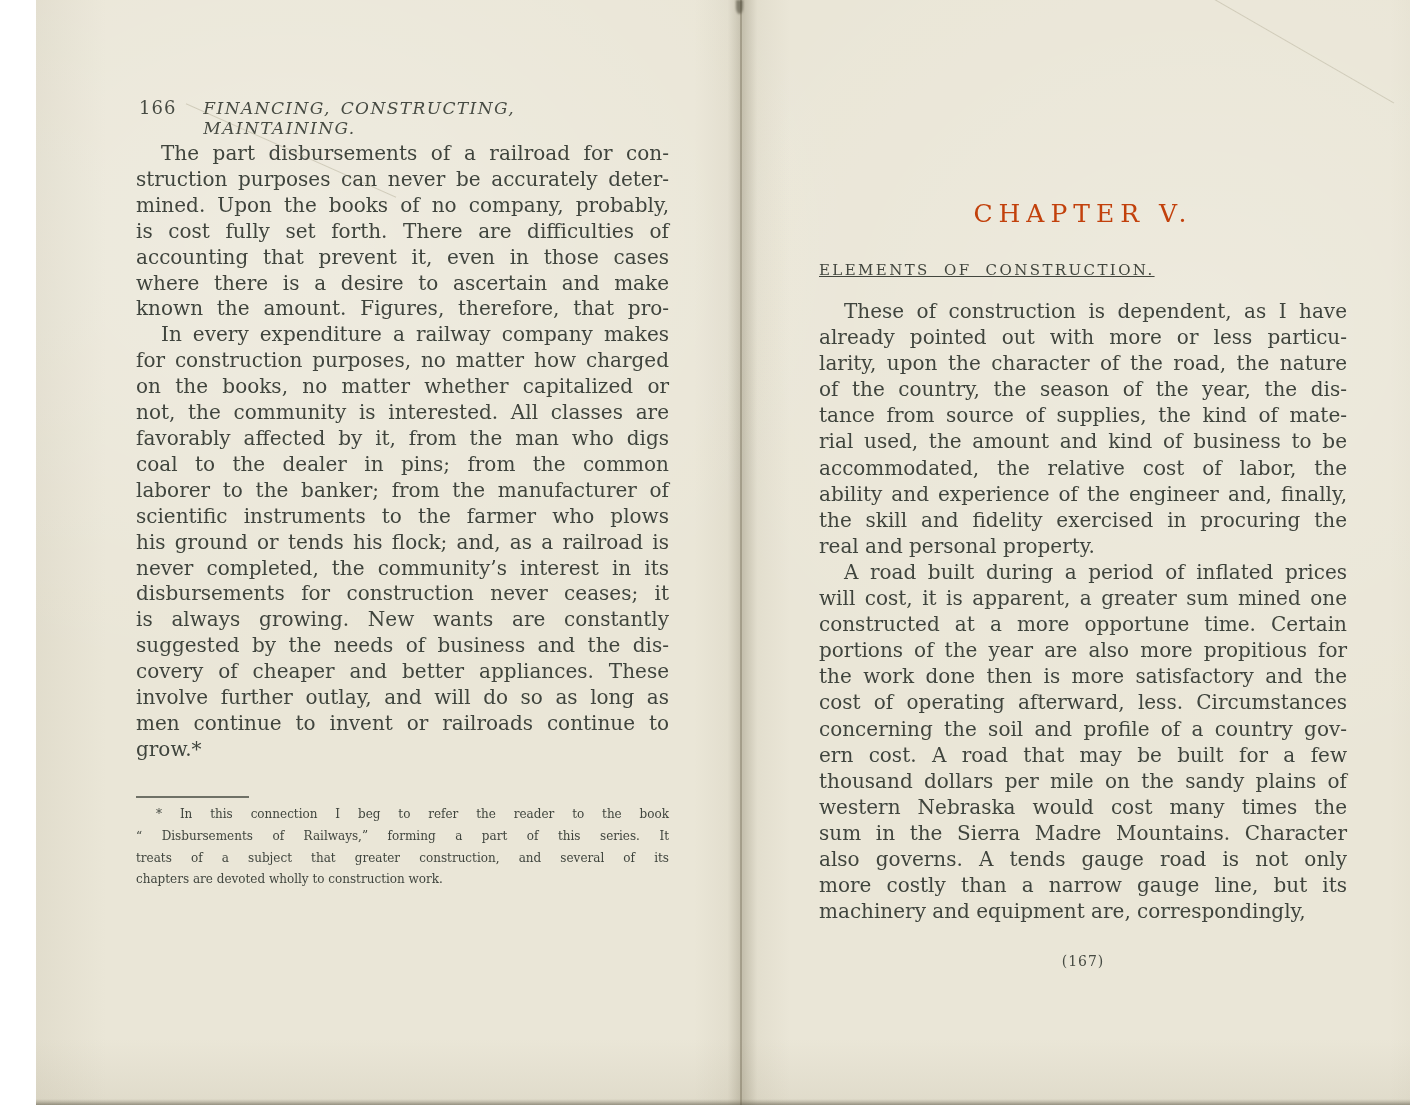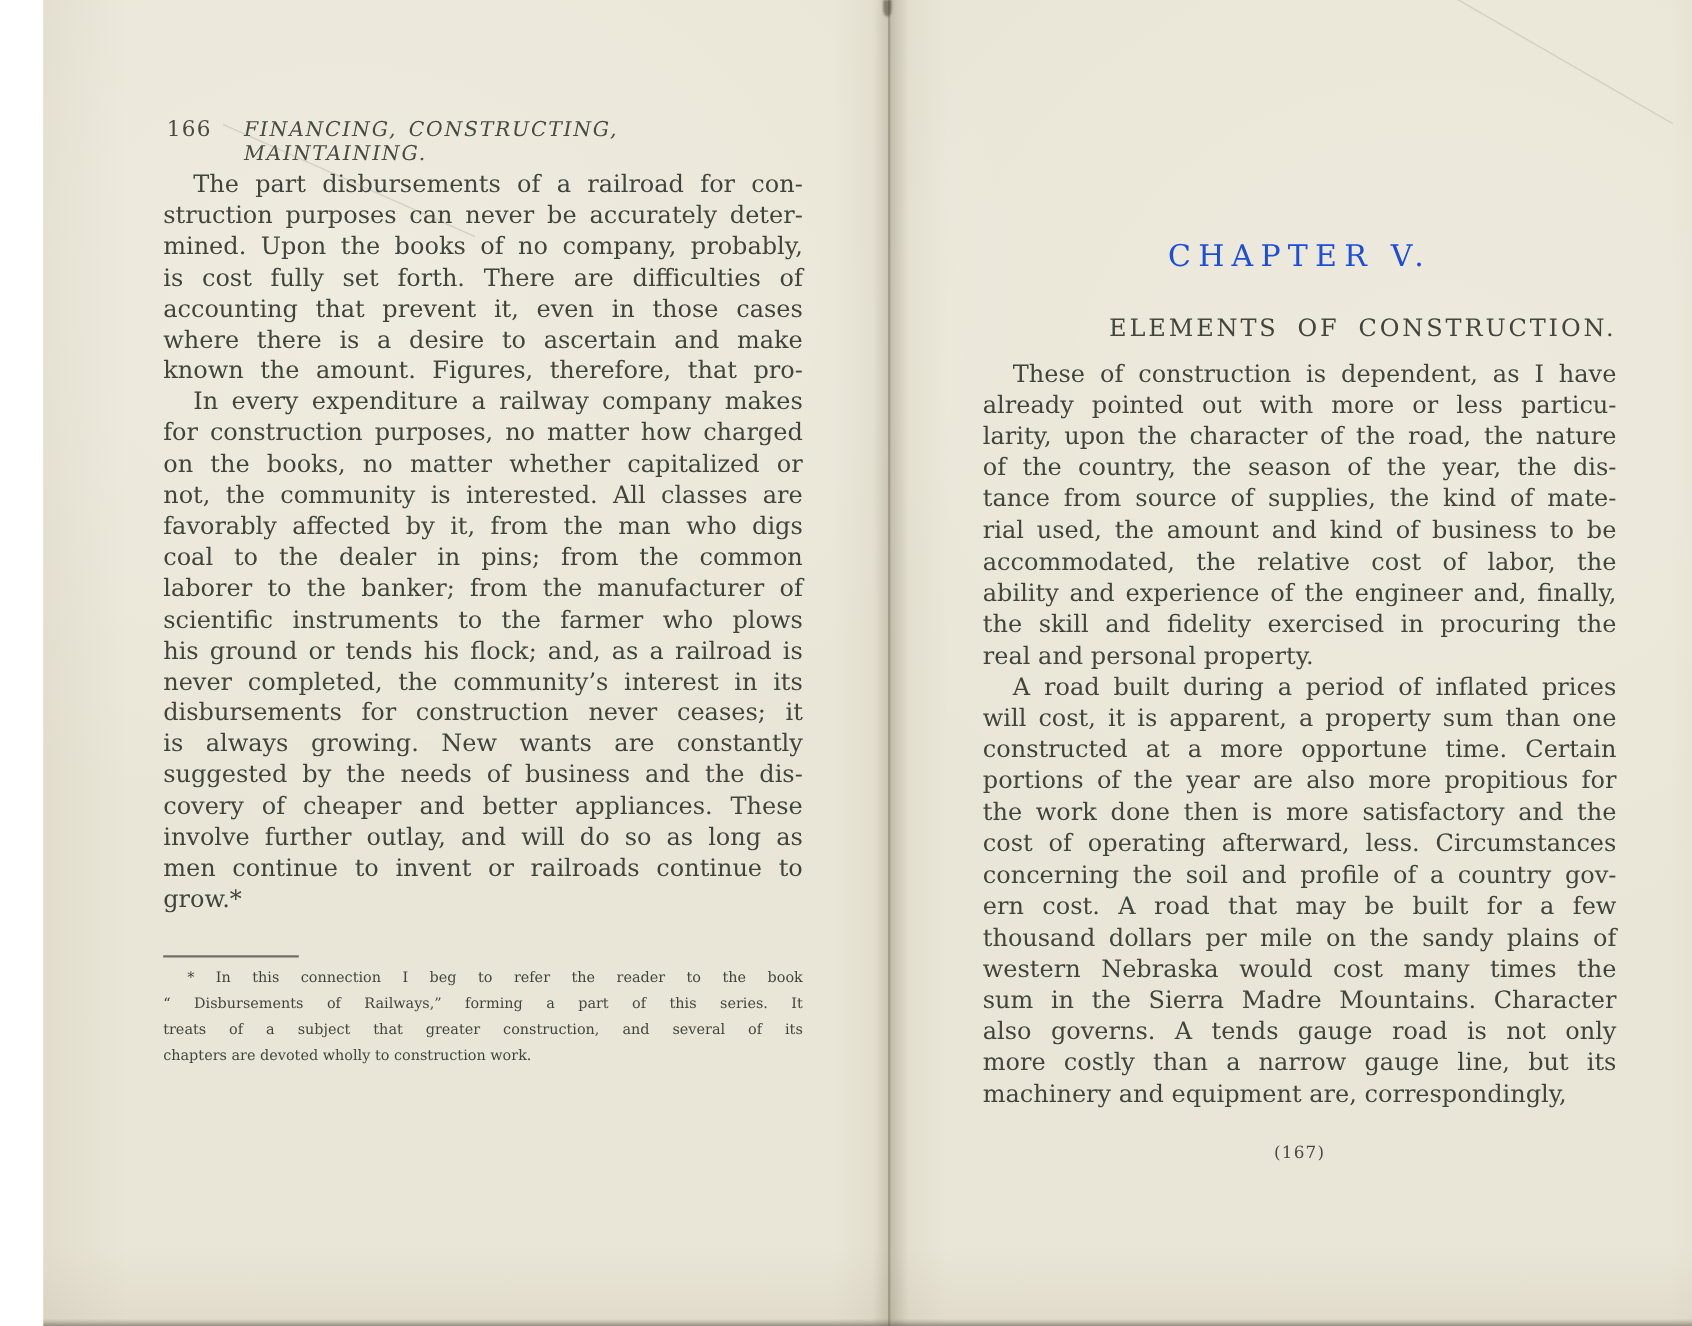--- a/index.html
+++ b/index.html
@@ -83,26 +83,27 @@
   }
   .footnote {
     position:absolute; top:804px; left:100px; width:533px;
     font-size:12px; line-height:21.8px;
   }
   .footnote .para.indent .line:first-child { padding-left:20px; }
 
   
   .chapter-heading {
     position:absolute; top:199px; left:783px; width:528px;
-    text-align:center; font-size:25px; letter-spacing:6px; color:#1d4ed8;
+    text-align:center; font-size:25px; letter-spacing:6px; color:#c2410c;
   }
   .section-title {
     position:absolute; top:261px; left:783px; width:528px;
-    text-align:right; font-size:20px; letter-spacing:2.4px; word-spacing:7px;
+    text-align:left; font-size:15px; letter-spacing:2.4px; word-spacing:7px;
     color:#42463e;
+    text-decoration:underline;
   }
   .folio {
     position:absolute; top:953px; left:783px; width:528px;
     text-align:center; font-size:14px; letter-spacing:1px; color:#474b43;
   }
 </style>
 </head>
 <body>
 
 <div class="scan">
@@ -164,21 +165,21 @@
         <div class="line">of the country, the season of the year, the dis-</div>
         <div class="line">tance from source of supplies, the kind of mate-</div>
         <div class="line">rial used, the amount and kind of business to be</div>
         <div class="line">accommodated, the relative cost of labor, the</div>
         <div class="line">ability and experience of the engineer and, finally,</div>
         <div class="line">the skill and fidelity exercised in procuring the</div>
         <div class="line last">real and personal property.</div>
       </div>
       <div class="para indent">
         <div class="line">A road built during a period of inflated prices</div>
-        <div class="line">will cost, it is apparent, a property sum than one</div>
+        <div class="line">will cost, it is apparent, a greater sum mined one</div>
         <div class="line">constructed at a more opportune time.  Certain</div>
         <div class="line">portions of the year are also more propitious for</div>
         <div class="line">the work done then is more satisfactory and the</div>
         <div class="line">cost of operating afterward, less.  Circumstances</div>
         <div class="line">concerning the soil and profile of a country gov-</div>
         <div class="line">ern cost.  A road that may be built for a few</div>
         <div class="line">thousand dollars per mile on the sandy plains of</div>
         <div class="line">western Nebraska would cost many times the</div>
         <div class="line">sum in the Sierra Madre Mountains.  Character</div>
         <div class="line">also governs.  A tends gauge road is not only</div>

